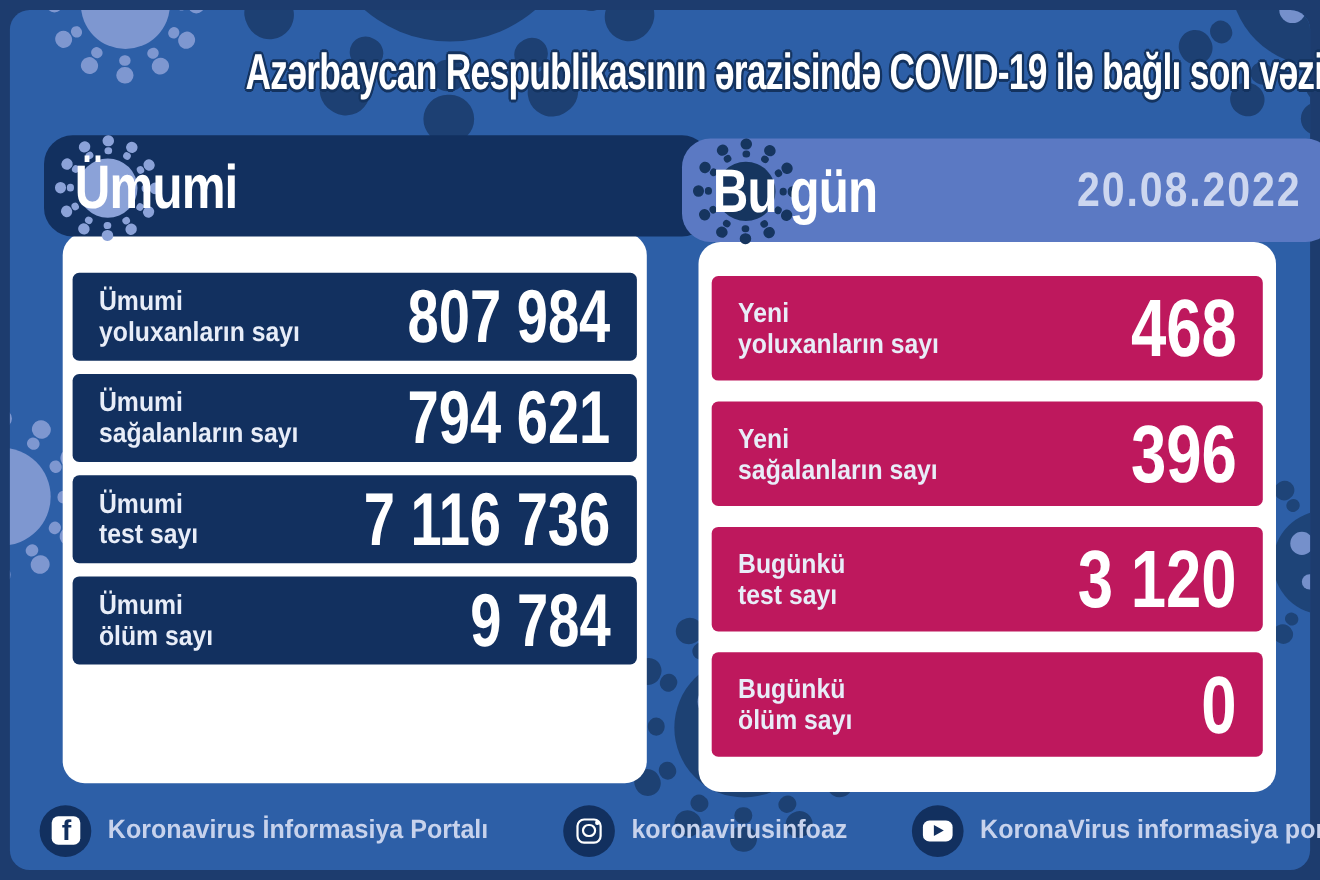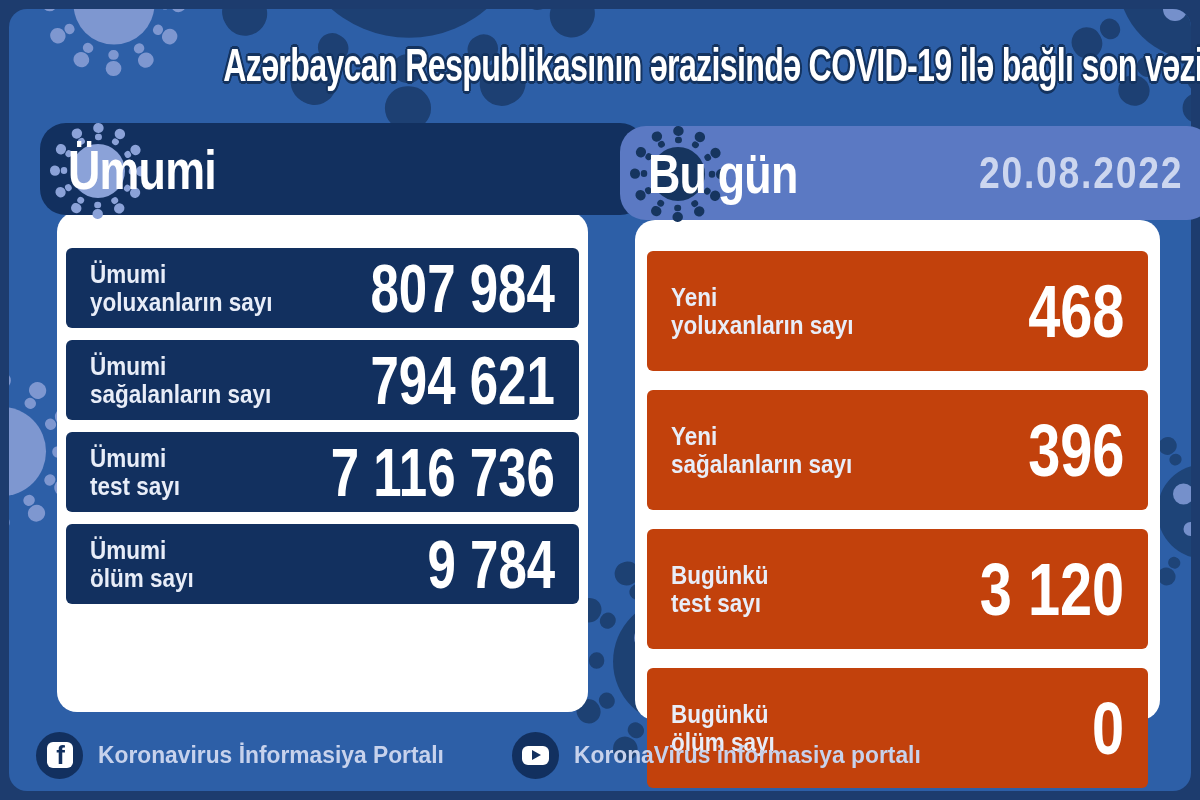--- a/index.html
+++ b/index.html
@@ -49,21 +49,21 @@
     position:absolute;z-index:2;background:#ffffff;border-radius:20px;
     display:flex;flex-direction:column;
   }
   .pl-left{left:57px;top:212px;width:531px;height:500px;padding:36px 9px 16px;gap:12px;box-sizing:border-box;}
   .pl-right{left:635px;top:220px;width:525px;height:500px;padding:31px 12px 32px;gap:19px;box-sizing:border-box;}
   .row{
     border-radius:6px;display:flex;align-items:center;justify-content:space-between;
     padding:0 24px;box-sizing:border-box;flex:0 0 auto;
   }
   .pl-left .row{height:80px;background:#12305f;}
-  .pl-right .row{height:120px;background:#c2410c;}
+  .pl-right .row{height:95px;background:#be185d;}
   .row-label{
     display:inline-block;white-space:pre-line;
     font-size:25px;font-weight:700;line-height:1.12;color:#e8edf8;
     transform:scaleX(.90);transform-origin:left center;letter-spacing:0;
   }
   .row-value{
     display:inline-block;white-space:nowrap;color:#ffffff;font-weight:700;
     transform-origin:right center;
   }
   .pl-left .row-value{font-size:68px;transform:scaleX(.75);}
@@ -204,20 +204,26 @@
 
   <div class="footer">
     <div class="social s1">
       <span class="soc-circle">
           <span class="fb-badge">
             <i>f</i>
           </span>
         </span>
       <span class="soc-label">Koronavirus İnformasiya Portalı</span>
     </div>
+    <div class="social s2">
+      <span class="soc-circle">
+          <span class="ig-glyph"></span>
+        </span>
+      <span class="soc-label">koronavirusinfoaz</span>
+    </div>
     <div class="social s3">
       <span class="soc-circle">
           <span class="yt-badge"></span>
         </span>
       <span class="soc-label">KoronaVirus informasiya portalı</span>
     </div>
 
   </div>
 
 </div>

